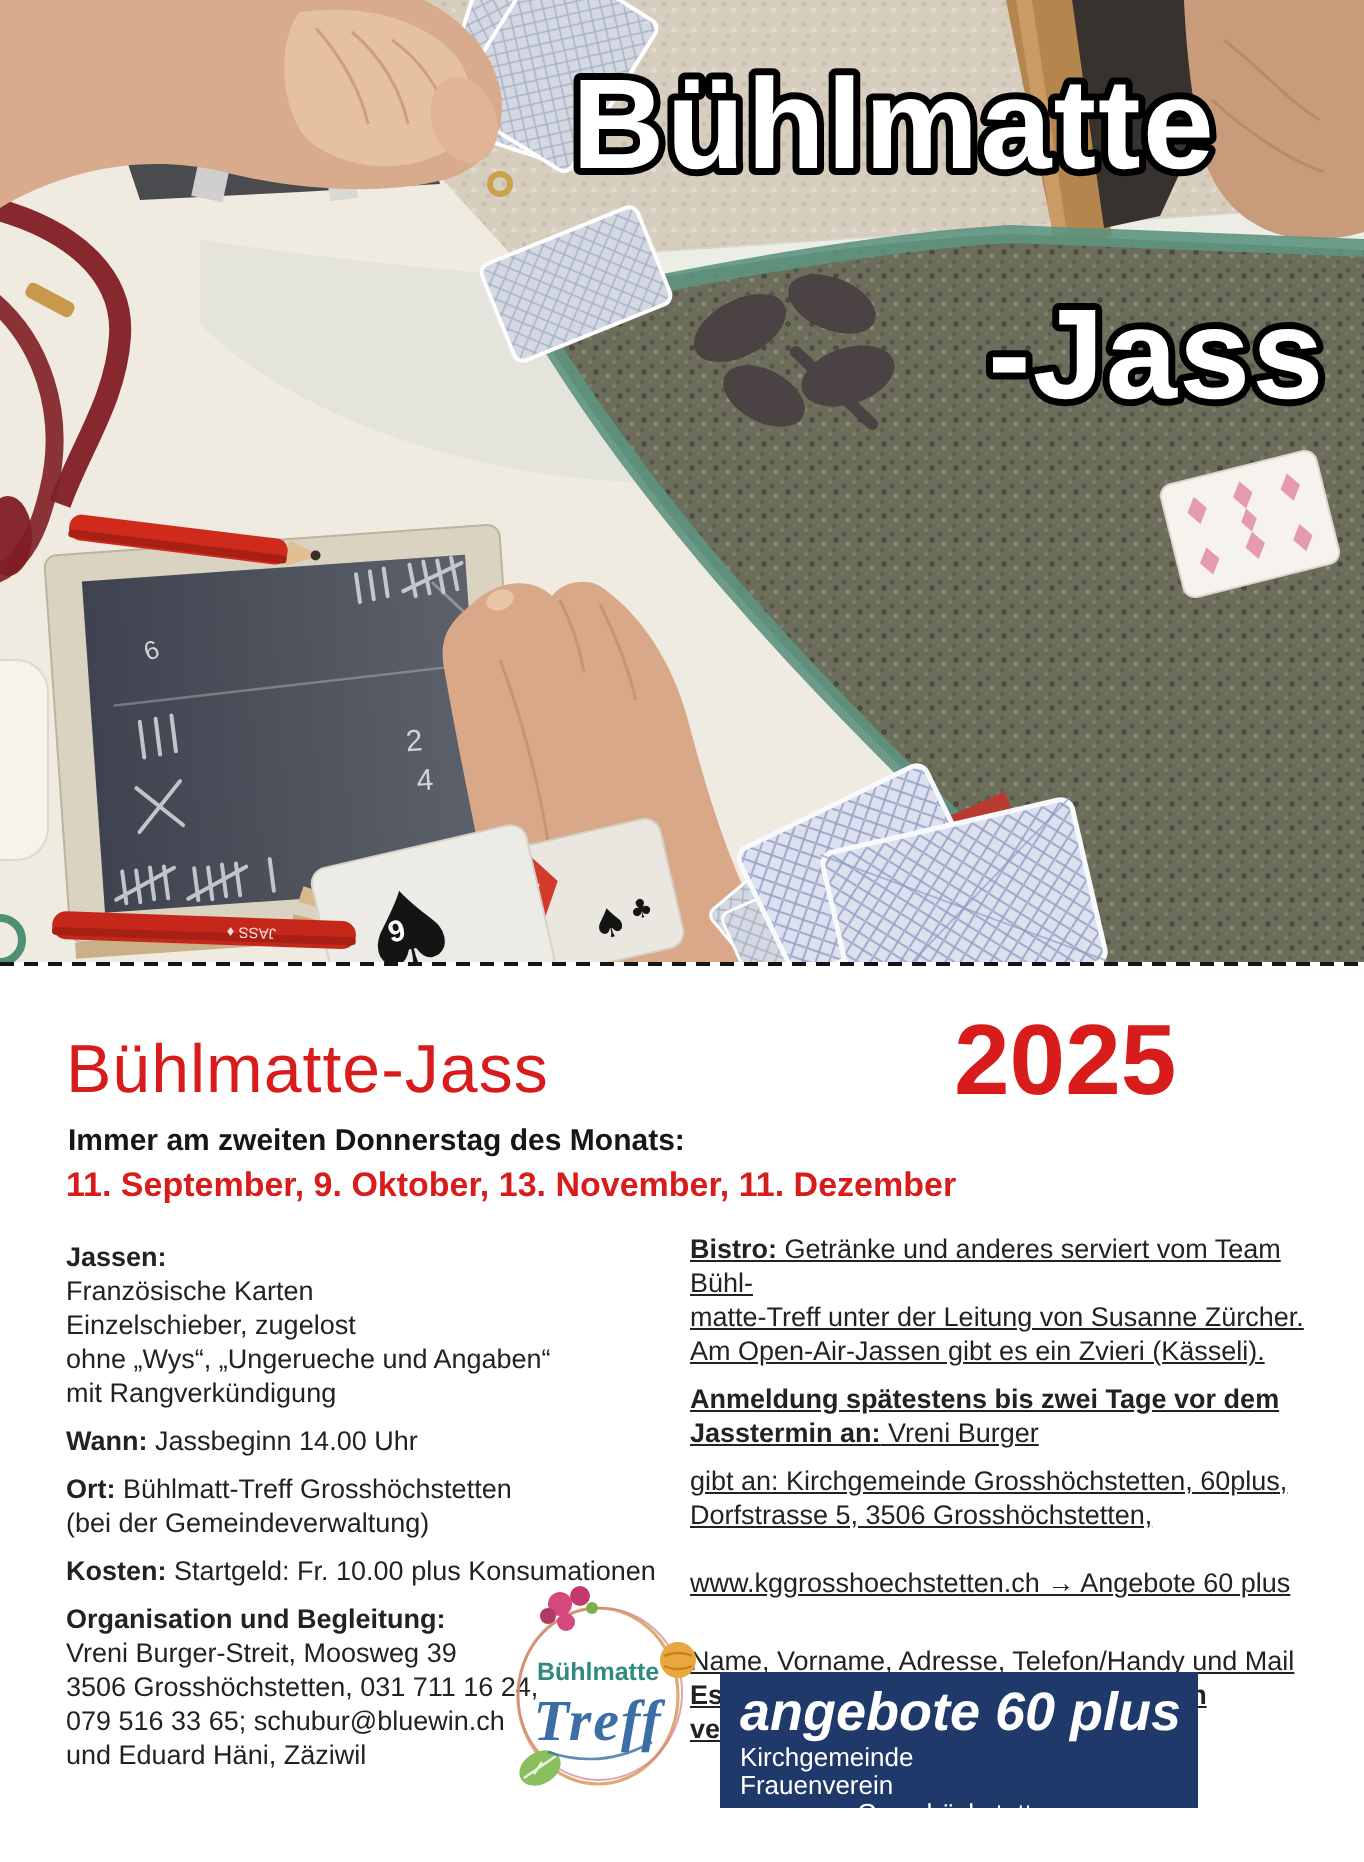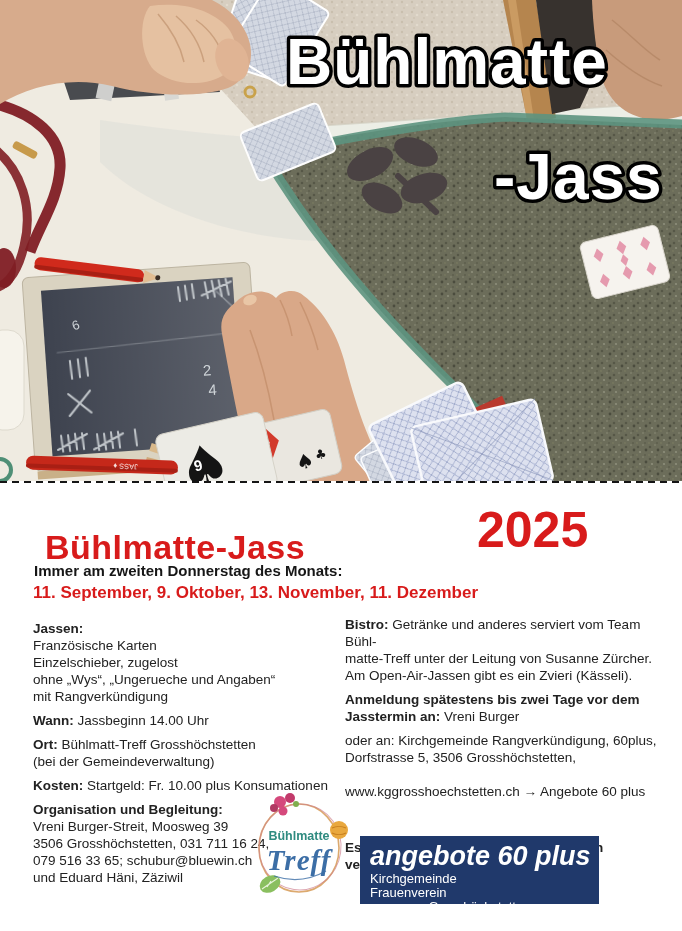--- a/index.html
+++ b/index.html
@@ -6,29 +6,29 @@
   html,body{margin:0;padding:0;background:#ffffff;}
   .page{position:relative;width:682px;height:931px;background:#fff;overflow:hidden;
         font-family:"Liberation Sans",sans-serif;color:var(--ink);}
   .photo{position:absolute;left:0;top:0;width:682px;height:481px;}
   .photo svg{display:block;}
   .photo-title{font-family:"Liberation Sans",sans-serif;font-weight:bold;font-size:64px;
                fill:#ffffff;stroke:#000000;stroke-width:7px;paint-order:stroke;
                stroke-linejoin:round;letter-spacing:1px;}
   .cutline{position:absolute;left:0;top:481px;width:682px;height:2px;
            background-image:repeating-linear-gradient(90deg,#151515 0 7px,transparent 7px 12px);}
-  .page-title{position:absolute;left:33px;top:516px;margin:12px;font-size:34px;font-weight:bold;
+  .page-title{position:absolute;left:33px;top:516px;margin:0;font-size:34px;font-weight:normal;
               color:var(--red);letter-spacing:.5px;}
   .year{position:absolute;left:477px;top:505px;font-size:50px;font-weight:bold;color:var(--red);line-height:1;}
   .subtitle{position:absolute;left:34px;top:562px;font-size:15px;font-weight:bold;color:#161616;}
   .dates{position:absolute;left:33px;top:583px;font-size:17px;font-weight:bold;color:var(--red);}
   .col{position:absolute;font-size:13.5px;line-height:17px;color:#222;}
   .col p{margin:0 0 7px 0;}
   .col-left{left:33px;top:620px;width:306px;}
-  .col-right{left:345px;top:616px;width:322px;}
+  .col-right{left:345px;top:616px;width:322px;text-decoration:underline;}
   .logo{position:absolute;left:252px;top:786px;width:96px;height:120px;}
   .banner{position:absolute;left:360px;top:836px;width:239px;height:68px;background:var(--navy);
           color:#fff;box-sizing:border-box;padding:5px 10px 0 10px;}
   .banner-title{font-size:27px;font-weight:bold;line-height:30px;white-space:nowrap;font-style:italic;}
   .banner-row{display:flex;justify-content:space-between;font-size:13px;line-height:14px;margin-top:1px;flex-direction:column;}
   .banner-center{text-align:center;font-size:13px;line-height:14px;}
 </style>
 </head>
 <body>
 
@@ -252,28 +252,28 @@
     <p>
       <b>Bistro:</b><span>  Getränke und anderes serviert vom Team Bühl-</span><br>
       <span>matte-Treff unter der Leitung von Susanne Zürcher.</span><br>
       <span>Am Open-Air-Jassen gibt es ein Zvieri (Kässeli).</span>
     </p>
     <p>
       <b>Anmeldung spätestens bis zwei Tage vor dem</b><br>
       <b>Jasstermin an:</b><span> Vreni Burger</span>
     </p>
     <p style="margin-bottom:5px;">
-      <span>oder an: Kirchgemeinde Rangverkündigung, 60plus,</span><br>
+      <span>gibt an: Kirchgemeinde Grosshöchstetten, 60plus,</span><br>
       <span>Dorfstrasse 5, 3506 Grosshöchstetten,</span><br>
       <br>
       <span>www.kggrosshoechstetten.ch → Angebote 60 plus</span>
     </p>
     <p>
       <br>
-      <br>
+      <span>Name, Vorname, Adresse, Telefon/Handy und Mail</span><br>
       <b>Es werden keine Anmeldebestätigungen verschickt.</b>
     </p>
   </div>
 
   <div class="logo">
     <svg width="96" height="120" viewBox="0 0 96 120">
       <ellipse cx="47" cy="62" rx="40" ry="44" fill="none" stroke="#d8a05e" stroke-width="1.6" opacity=".9"></ellipse>
       <ellipse cx="48" cy="61" rx="41" ry="43" fill="none" stroke="#cf8090" stroke-width="1" opacity=".7" transform="rotate(8 48 61)"></ellipse>
       <g>
         <circle cx="28" cy="16" r="6" fill="#d5497c"></circle>

